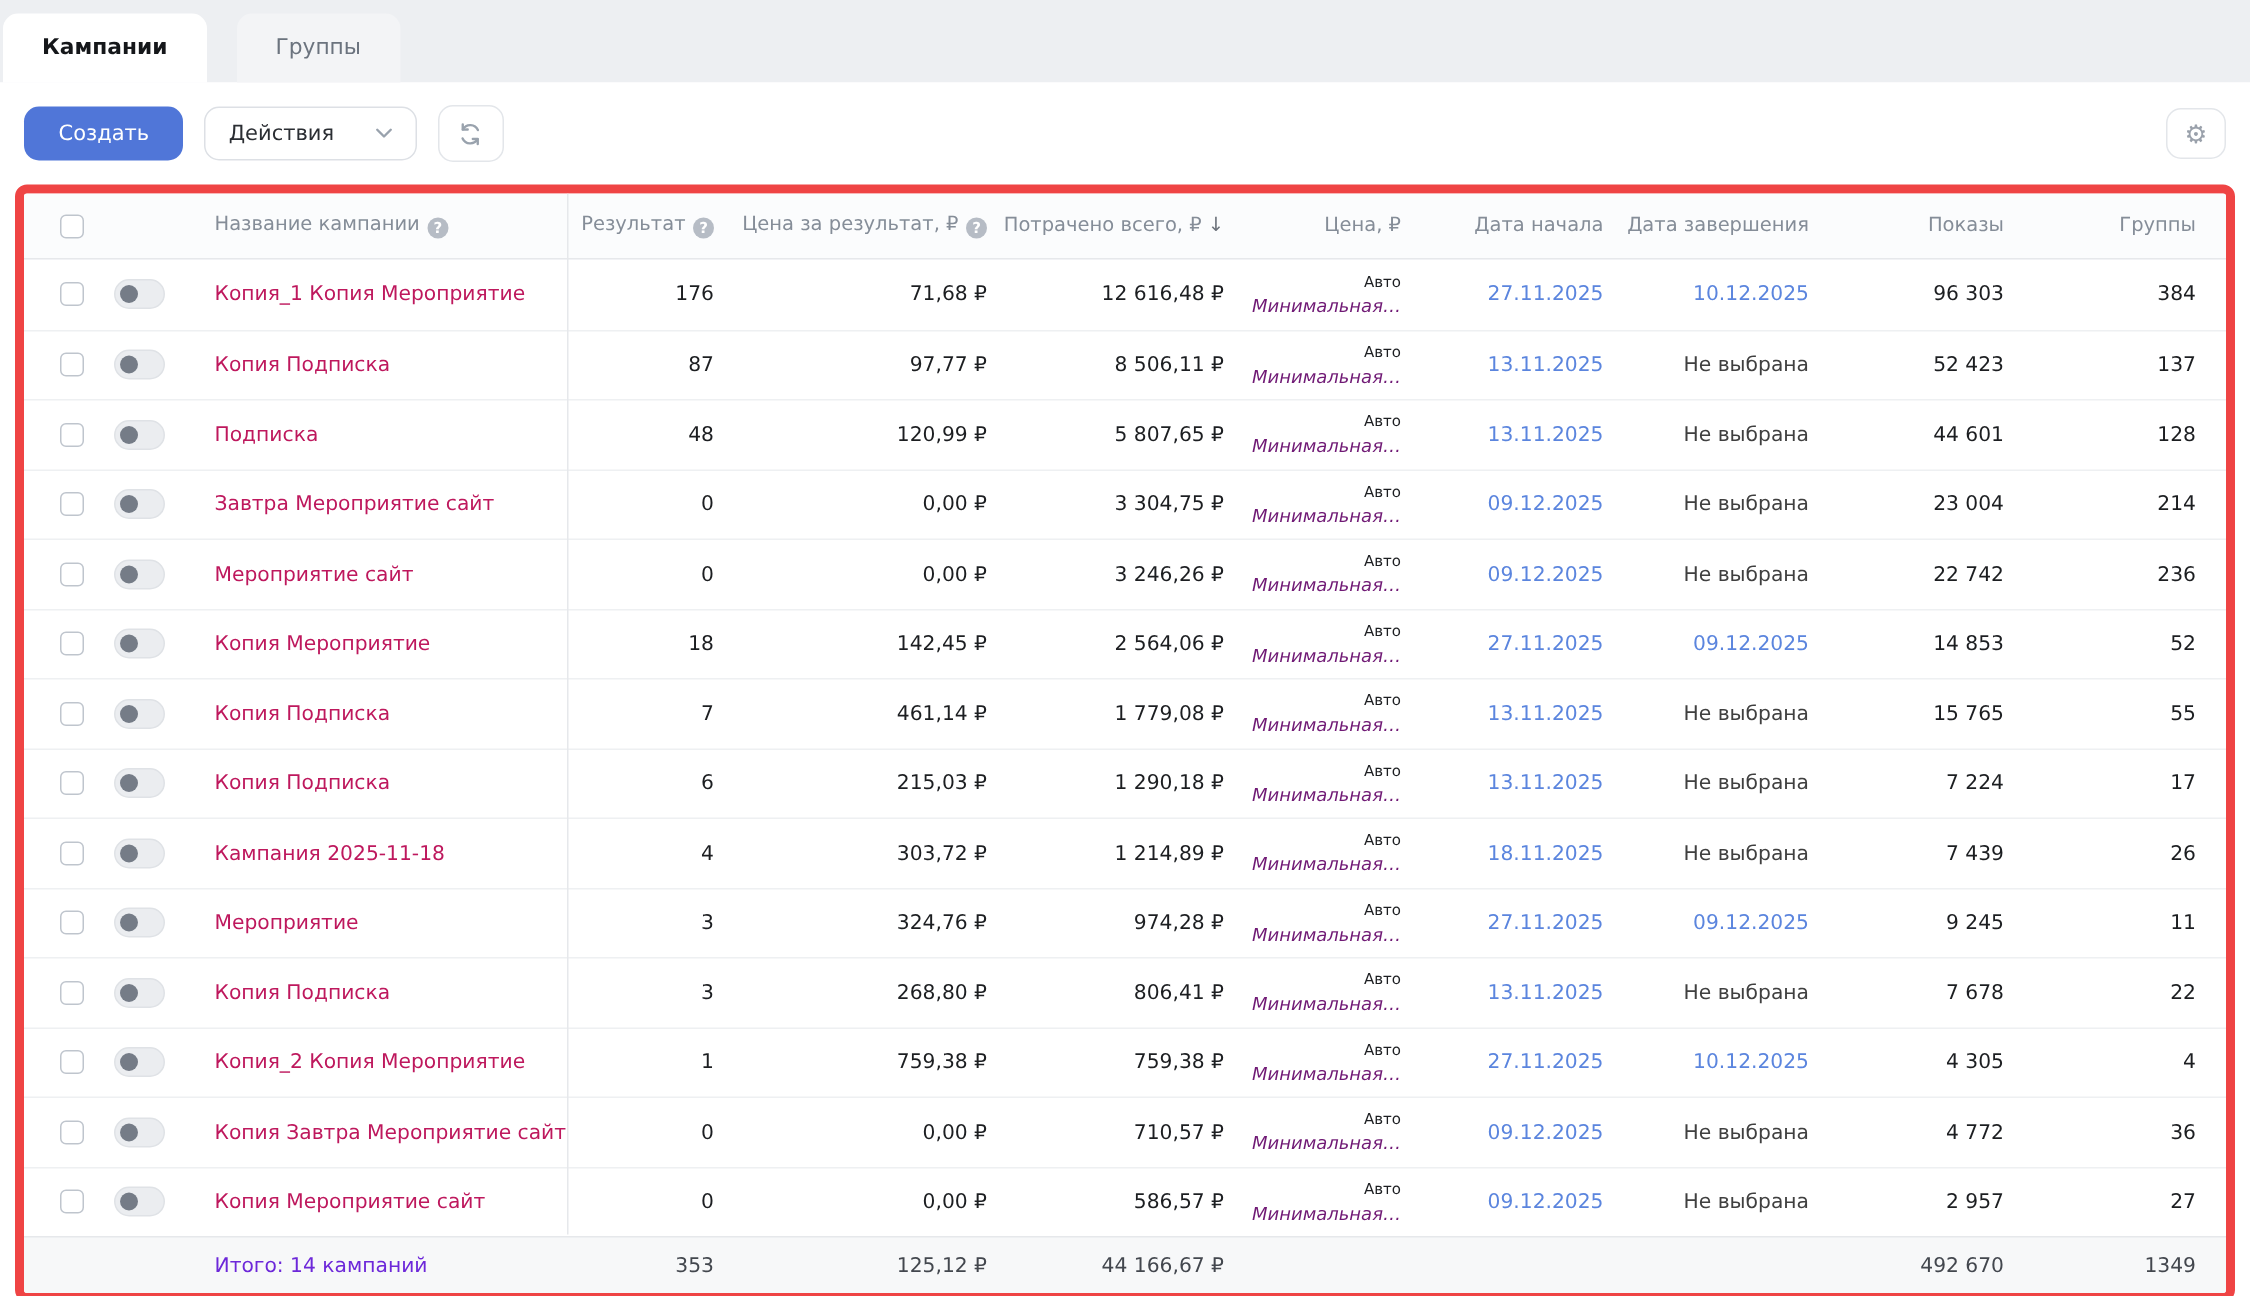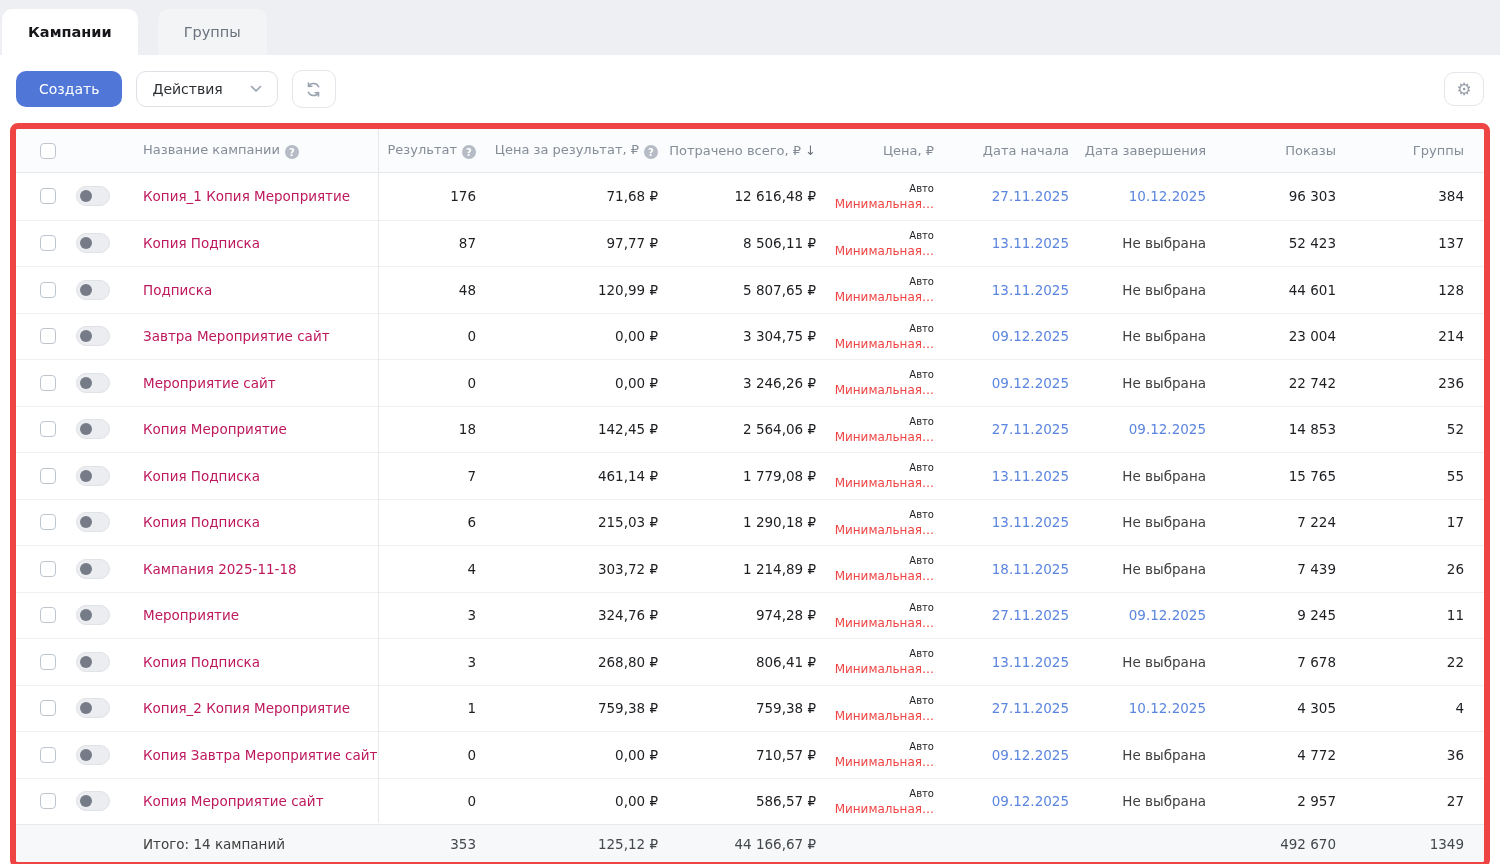--- a/index.html
+++ b/index.html
@@ -44,30 +44,30 @@
     margin-left:24px; display:block; background:#fff; }
   .toggle { width:34px; height:20px; border-radius:10px; background:#ebedf0;
     border:1px solid #dfe2e6; position:relative; display:block; margin-left:14px; }
   .toggle .knob { position:absolute; left:3px; top:3px; width:12px; height:12px;
     border-radius:50%; background:#757c87; }
 
   .link { color:#be185d; text-decoration:none; }
   .date { color:#5b85de; }
   .muted { color:#404040; }
   .price-main { font-size:10px; color:#1c1e21; line-height:16px; }
-  .price-sub { font-size:12px; color:#ef4444; line-height:15px; }
+  .price-sub { font-size:12px; color:#701a75; line-height:15px;font-style:italic; }
 
   .help { display:inline-flex; align-items:center; justify-content:center;
     width:14px; height:14px; border-radius:50%; background:#b6bcc5; color:#fff;
     font-size:10px; font-weight:bold; margin-left:5px; vertical-align:-2px; }
   .sort { color:#6d737c; margin-left:4px; }
 
   .tfoot { height:38px; background:#f7f8f9; border-top:1px solid #e6e8eb;
     font-size:13.5px; color:#43474e; }
-  .tfoot .c-name { color:#404040; }
+  .tfoot .c-name { color:#6d28d9; }
 </style>
 </head>
 <body>
 
 <div class="tabstrip">
   <div class="tab active">Кампании</div>
   <div class="tab">Группы</div>
 </div>
 
 <div class="toolbar">

